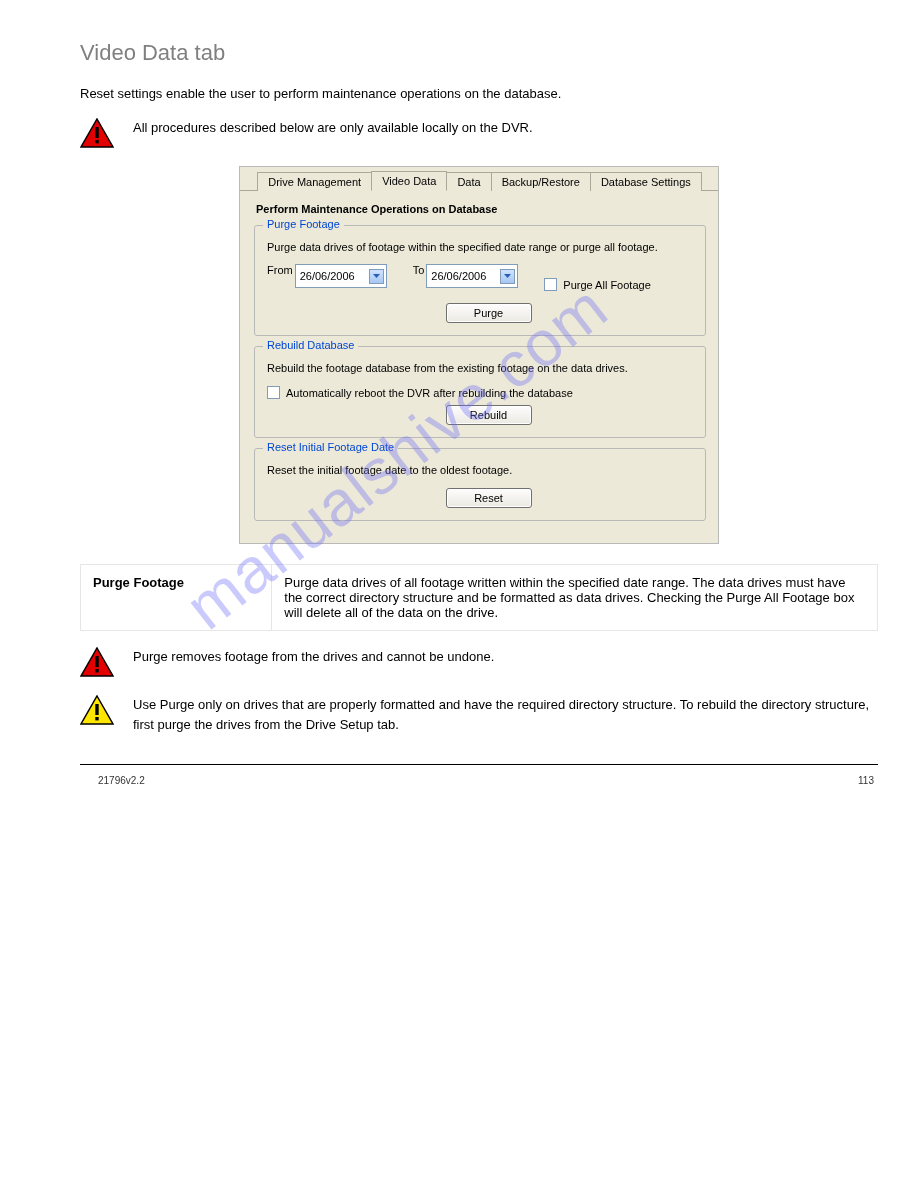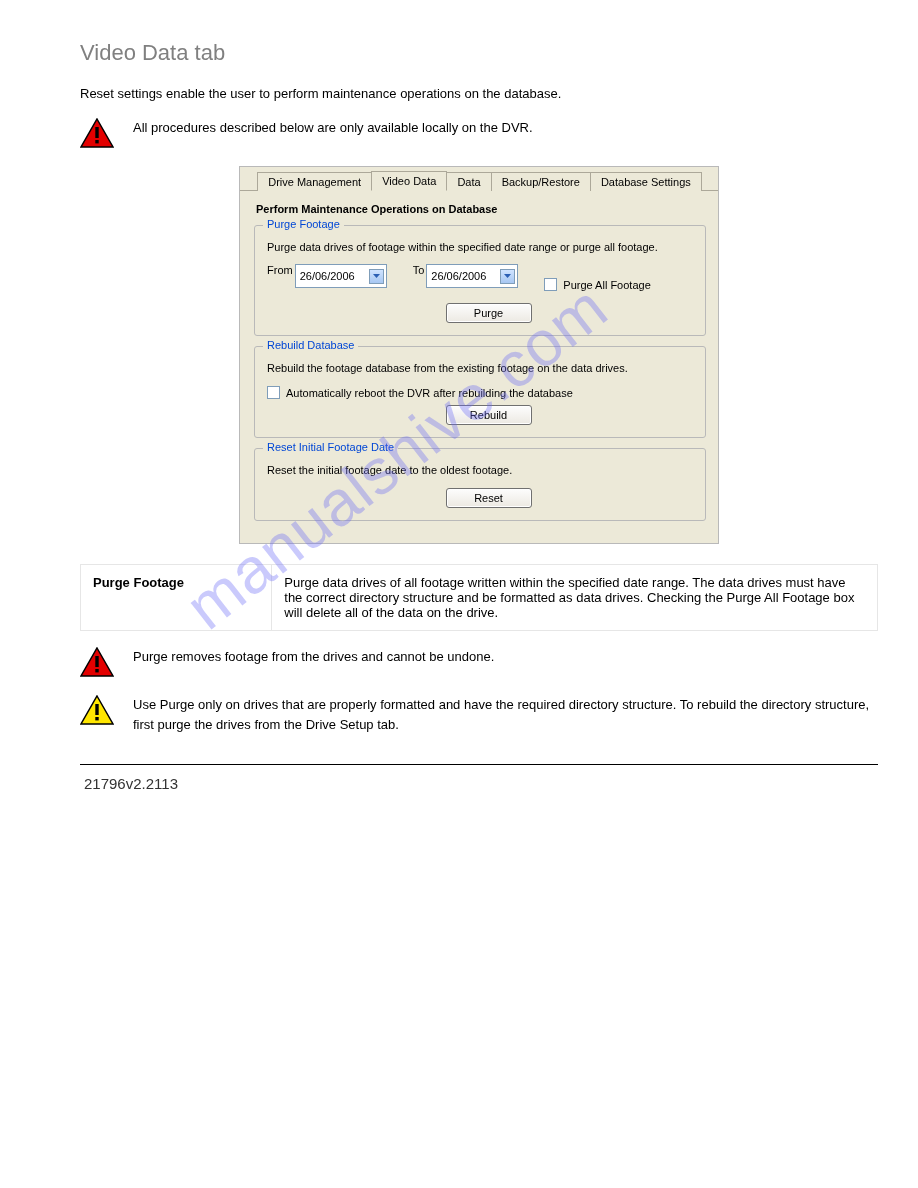--- a/index.html
+++ b/index.html
@@ -190,23 +190,25 @@
     font-weight: bold;
   }
   
   .rule {
     border: none;
     border-top: 1px solid #000;
     margin: 30px 0 10px 0;
   }
   .footer {
     display: flex;
-    font-size: 15px;
+    justify-content: space-between;
+    font-size: 10px;
     color: #333;
     padding: 0 4px 30px 4px;
+    margin-left: 14px;
   }
   .page-rel { position: relative; }
 </style>
 </head>
 <body>
 
 <div class="page page-rel">
 
   <div class="watermark">manualshive.com</div>
 

